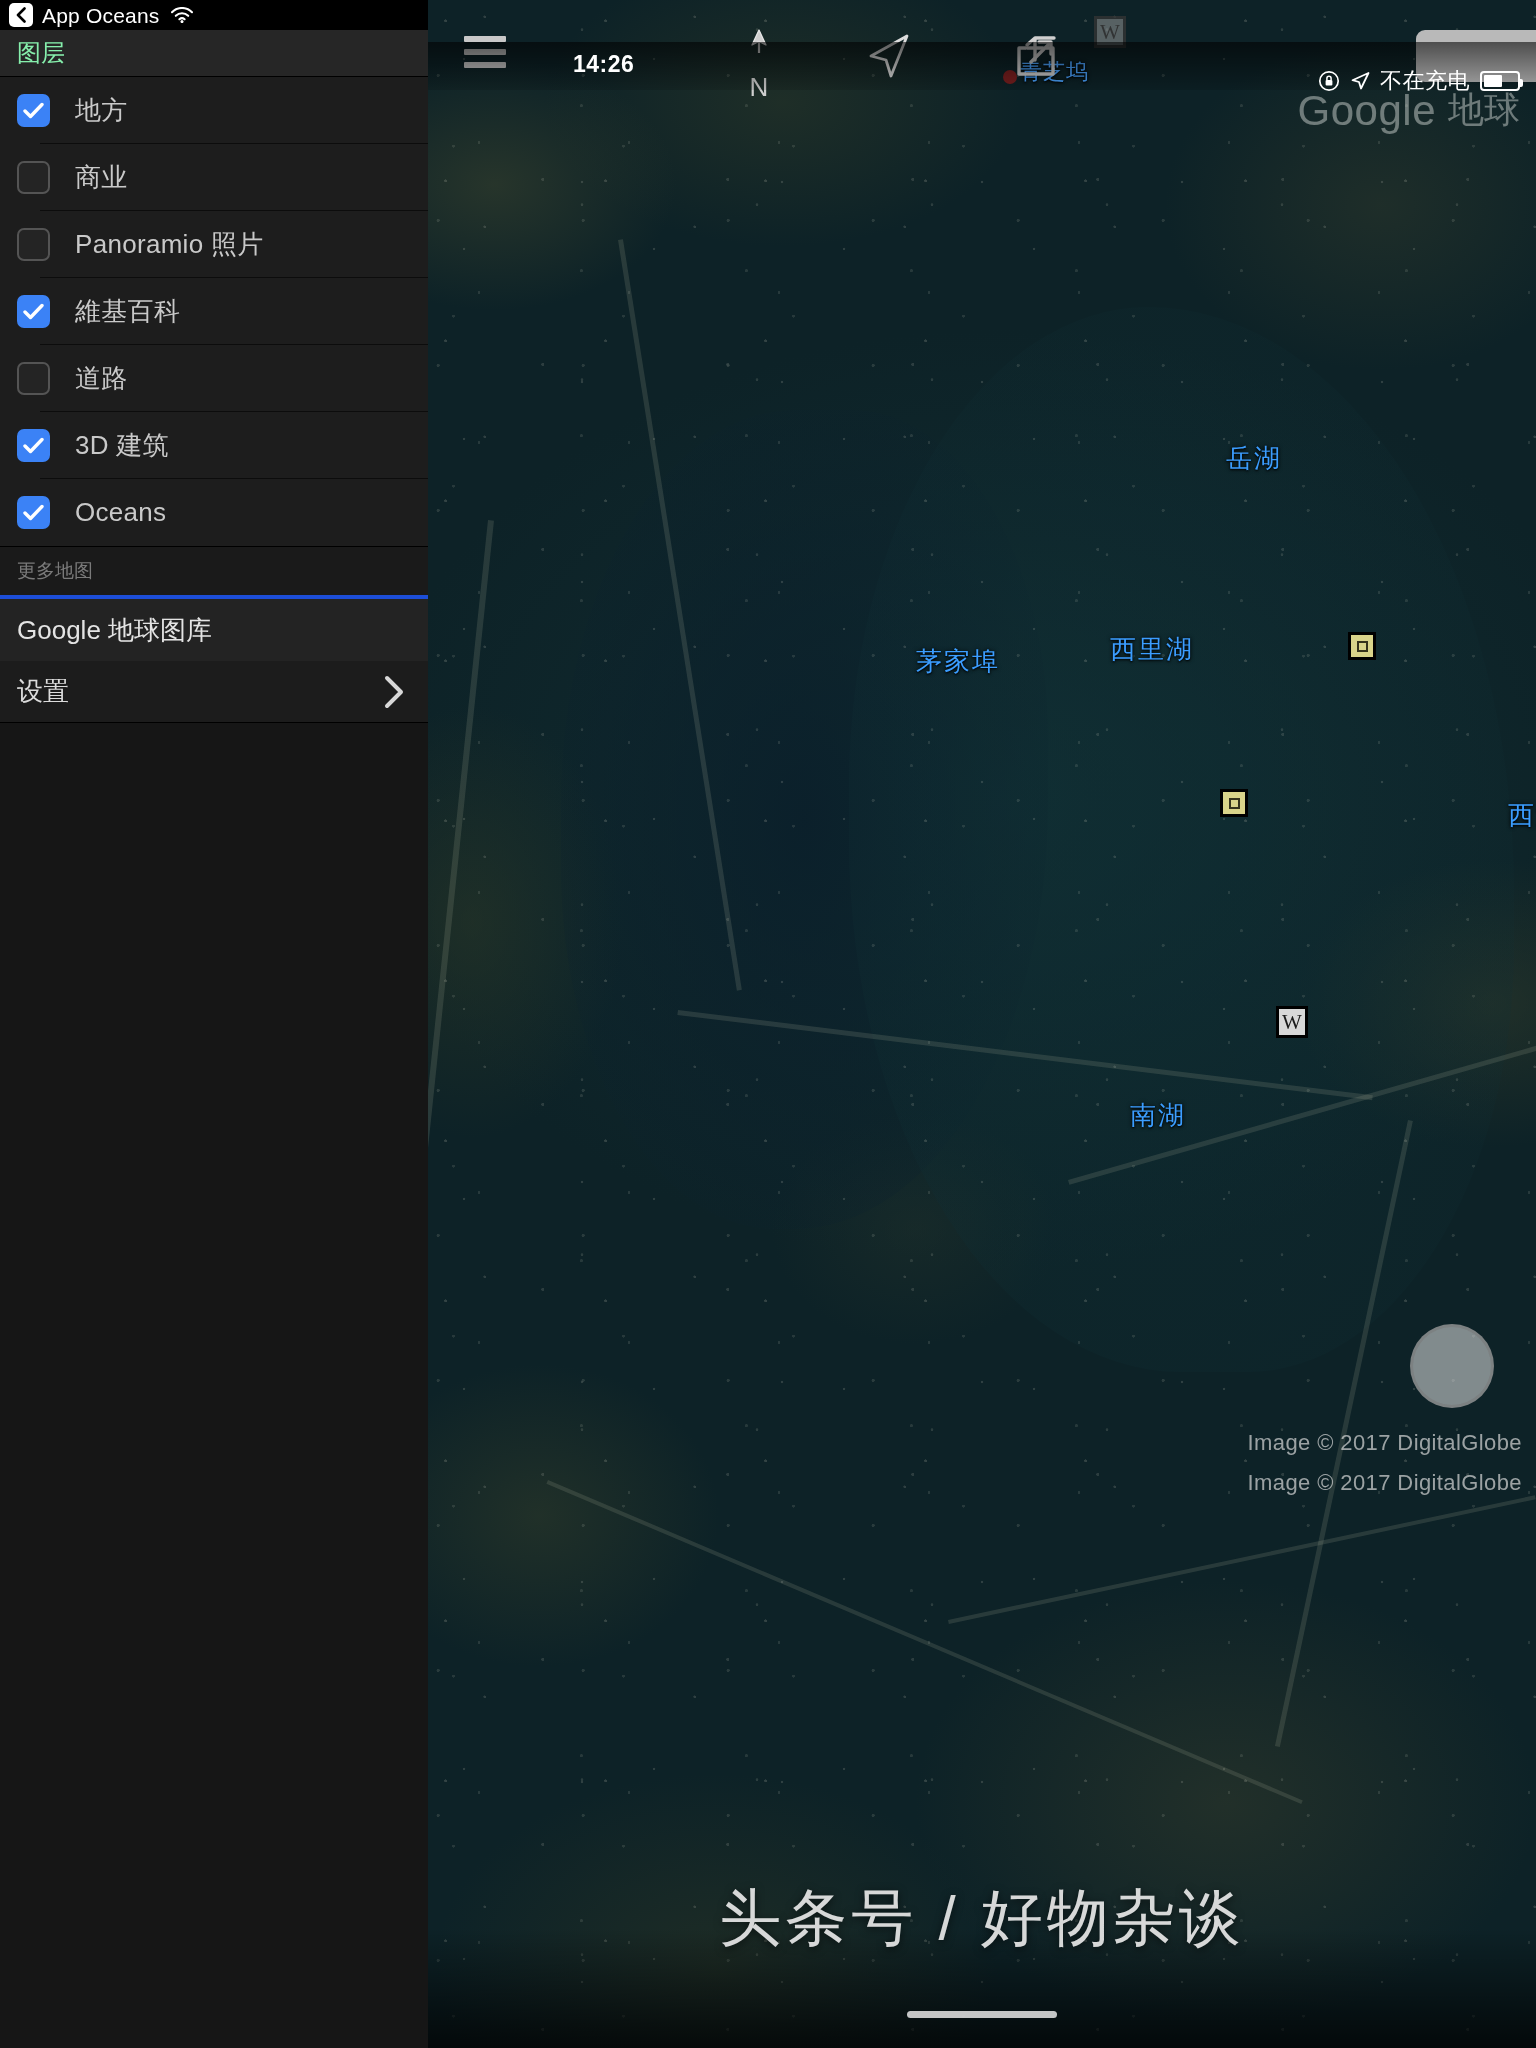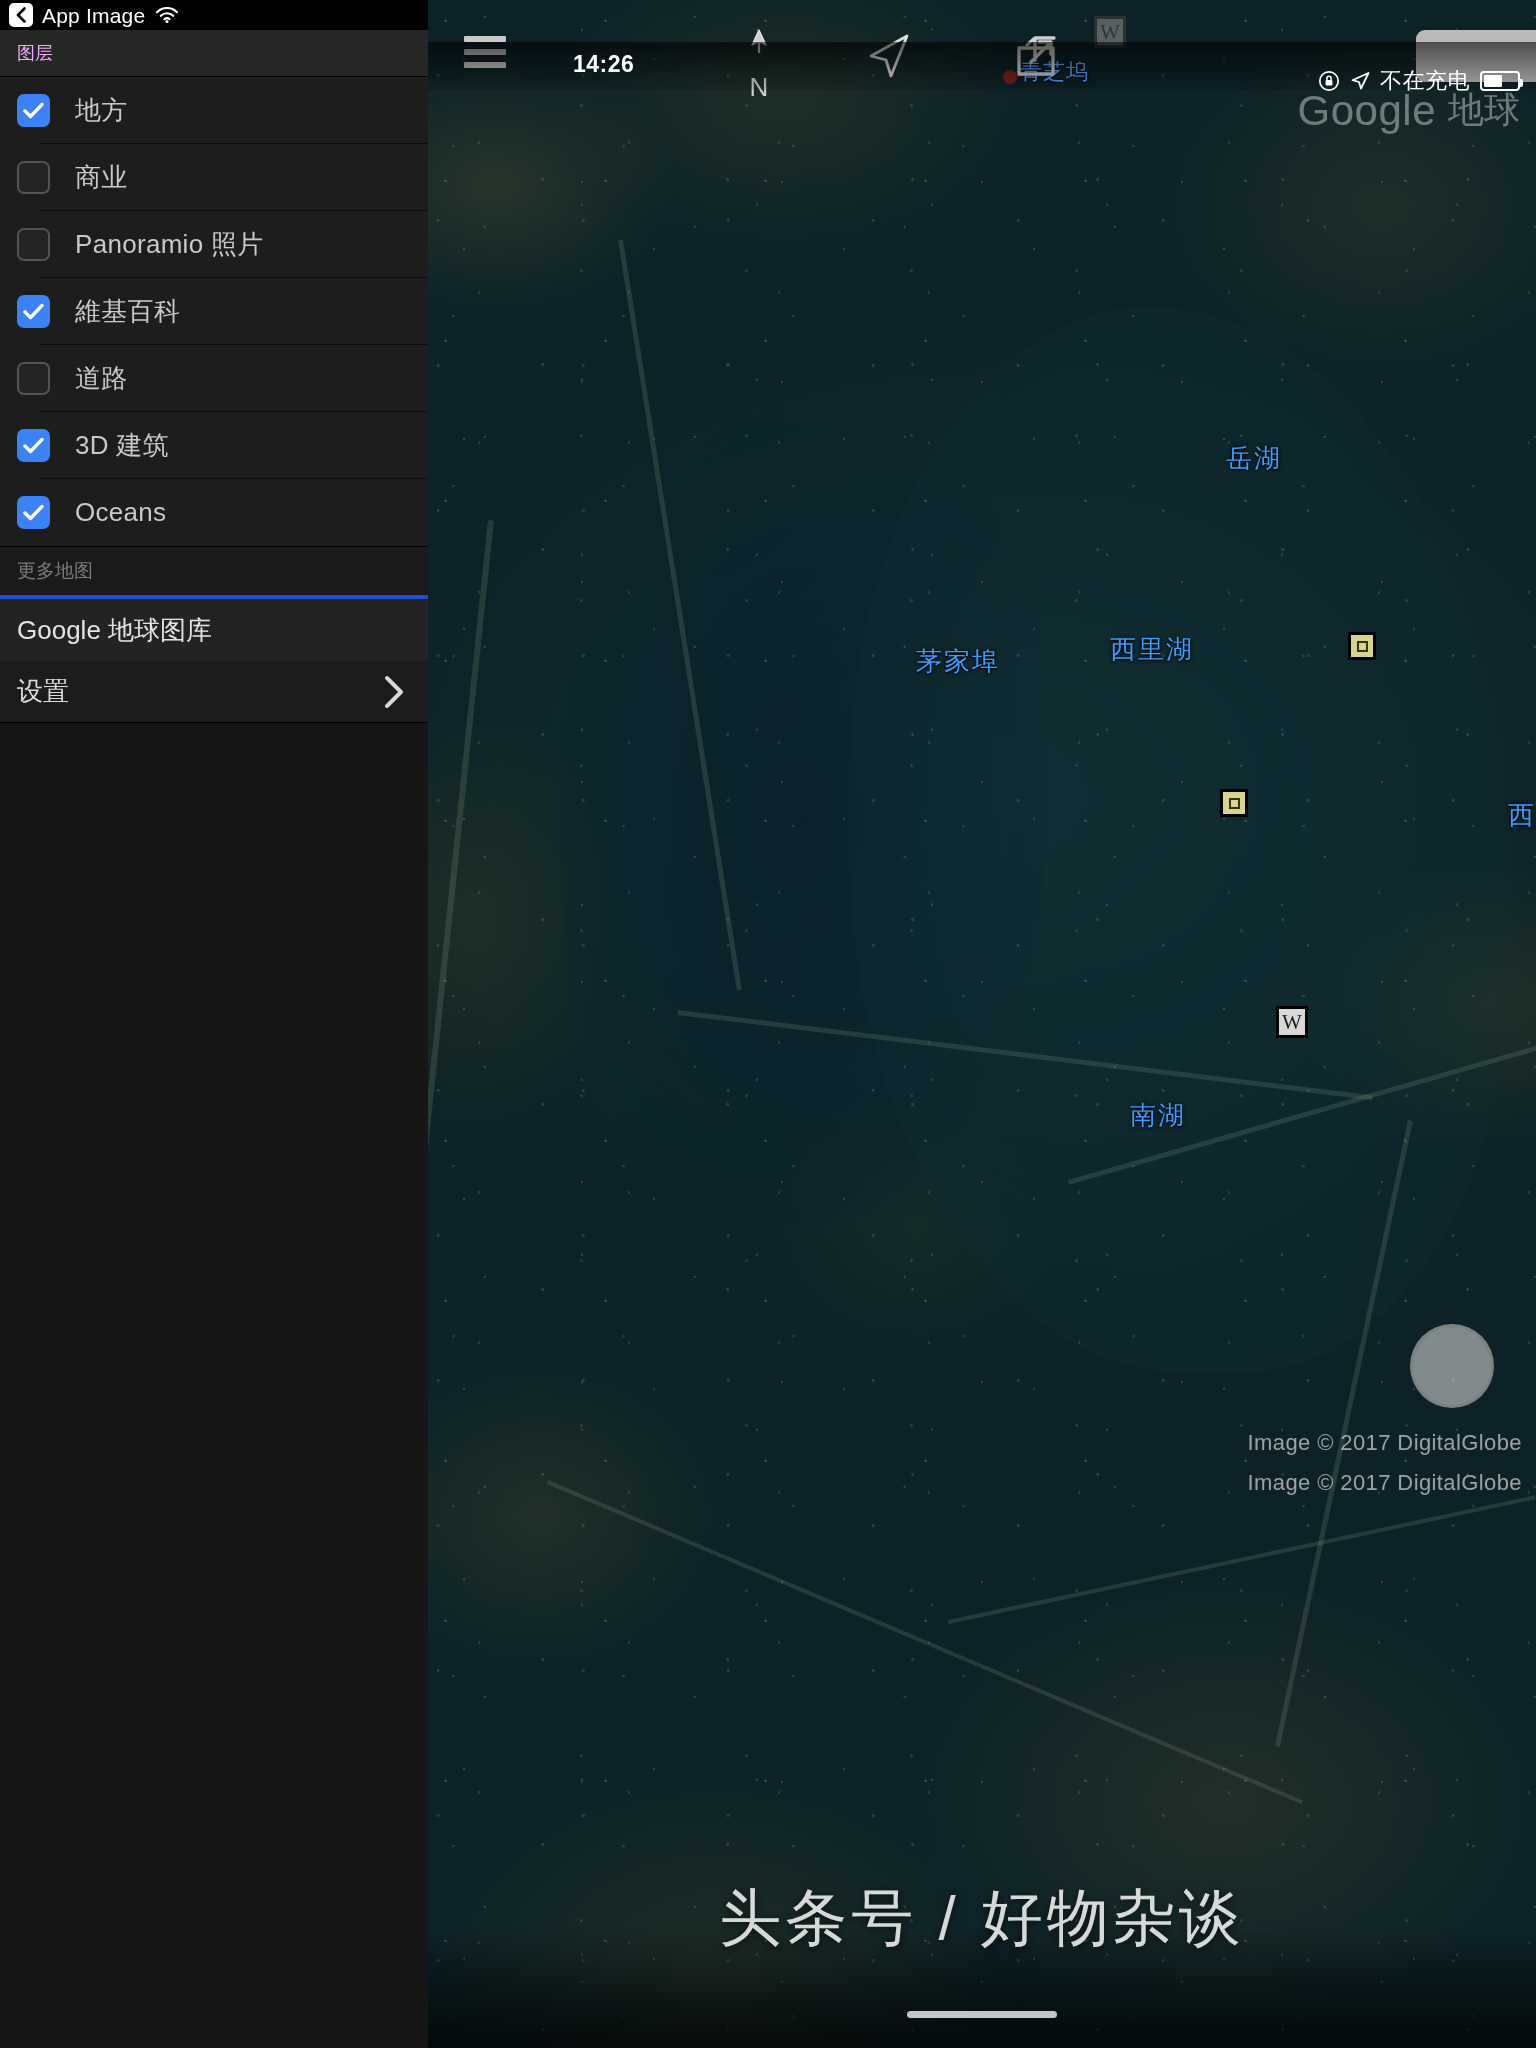--- a/index.html
+++ b/index.html
@@ -33,21 +33,21 @@
   .status-app {
     color: #fff; font-size: 21px; letter-spacing: .2px; line-height: 1;
   }
   .wifi { display: block; margin-left: 2px; }
 
   .layers-header {
     height: 47px; background: #262626;
     display: flex; align-items: center; padding-left: 17px;
     border-bottom: 1px solid #000;
   }
-  .layers-header span { color: #f0abfc; font-size: 18px; }
+  .layers-header span { color: #86efac; font-size: 24px; }
 
   .layer-list { background: #1d1d1d; border-bottom: 1px solid #000; }
   .layer-row {
     height: 67px; display: flex; align-items: center;
     padding-left: 17px; position: relative;
   }
   .layer-row .sep {
     position: absolute; left: 40px; right: 0; bottom: 0;
     height: 1px; background: #0c0c0c;
   }
@@ -266,21 +266,21 @@
 <div id="app">
 
   <div class="sidebar">
 
     <div class="statusbar">
       <div class="back-chip">
         <svg width="13" height="16" viewBox="0 0 13 16" aria-hidden="true">
           <path d="M9.5 1.5 L3 8 L9.5 14.5" fill="none" stroke="#000" stroke-width="2.6" stroke-linecap="round" stroke-linejoin="round"></path>
         </svg>
       </div>
-      <span class="status-app">App Image</span>
+      <span class="status-app">App Oceans</span>
       <svg class="wifi" width="22" height="16" viewBox="0 0 22 16">
         <path d="M1 5.2 A14 14 0 0 1 21 5.2" fill="none" stroke="#fff" stroke-width="2.1" stroke-linecap="round"></path>
         <path d="M4.8 8.8 A9 9 0 0 1 17.2 8.8" fill="none" stroke="#fff" stroke-width="2.1" stroke-linecap="round"></path>
         <path d="M8.4 12.2 A4 4 0 0 1 13.6 12.2" fill="none" stroke="#fff" stroke-width="2.1" stroke-linecap="round"></path>
         <circle cx="11" cy="14.6" r="1.5" fill="#fff"></circle>
       </svg>
     </div>
 
     <div class="layers-header">
       <span>图层</span>

